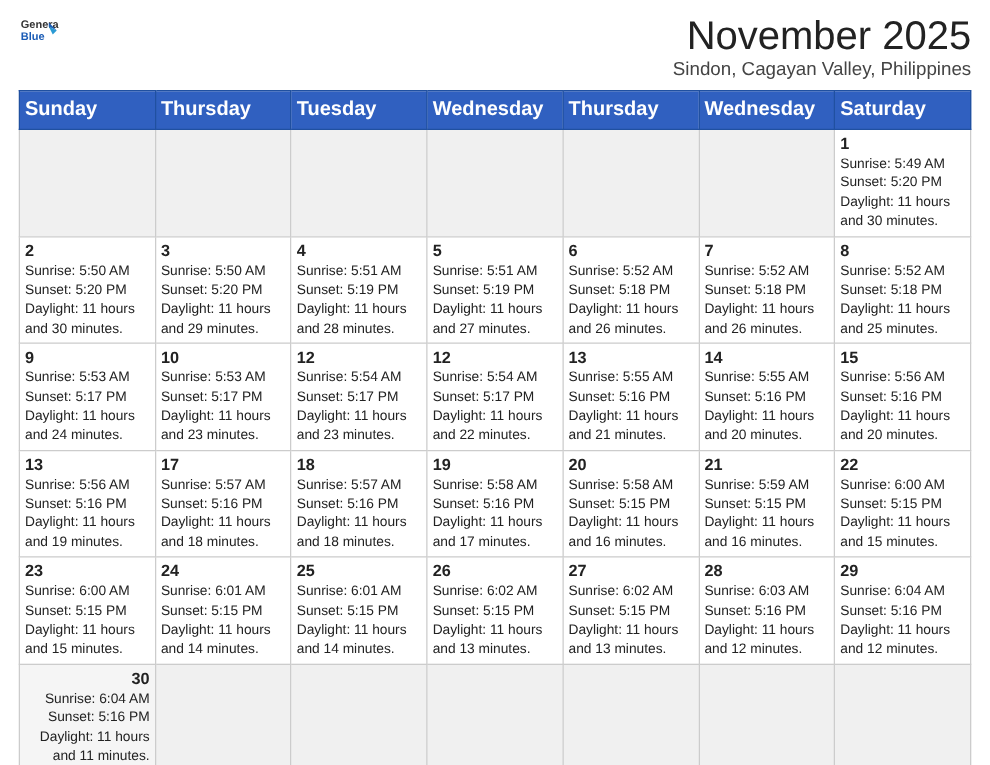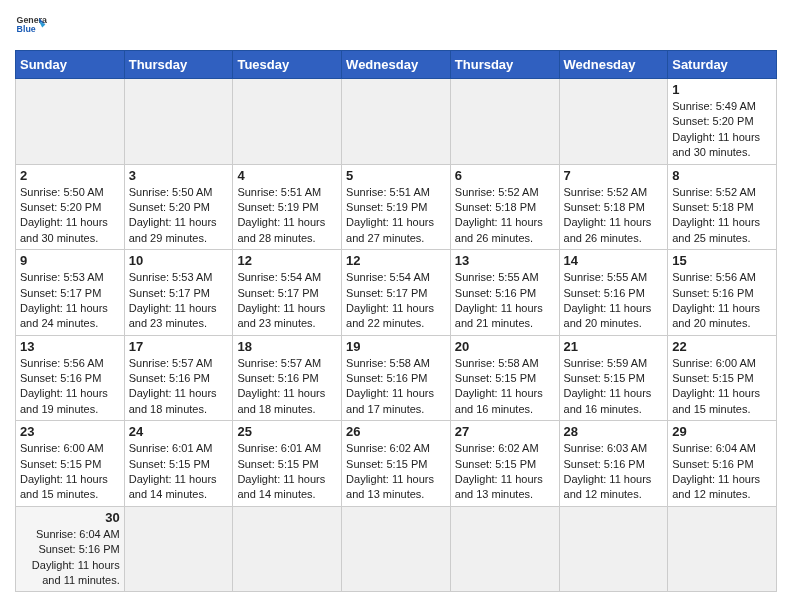--- a/index.html
+++ b/index.html
@@ -38,21 +38,21 @@
       color: #444;
     }
     .calendar-table {
       width: 100%;
       border-collapse: collapse;
       border: 1px solid #ccc;
     }
     .calendar-table th {
       background-color: #3060c0;
       color: #fff;
-      font-size: 13px;
+      font-size: 16px;
       font-weight: bold;
       padding: 6px 4px;
       text-align: left;
       border: 1px solid #2050a0;
       margin-top: 41px;
     }
     .calendar-table td {
       vertical-align: top;
       font-size: 10px;
       color: #222;
@@ -90,20 +90,24 @@
 <div>
   <div class="header-section">
     <div class="logo">
       <svg class="logo-icon" viewBox="0 0 40 40">
         <text x="2" y="16" font-size="11" font-family="Arial" font-weight="bold" fill="#333">General</text>
         <text x="2" y="28" font-size="11" font-family="Arial" font-weight="bold" fill="#1a5bb5">Blue</text>
         <polygon points="30,10 38,18 30,14" fill="#1a5bb5"></polygon>
         <polygon points="30,14 38,18 34,22" fill="#2a9ad4"></polygon>
       </svg>
     </div>
+    <div class="title-section">
+      <div class="month-title">November 2025</div>
+      <div class="location-title">Sindon, Cagayan Valley, Philippines</div>
+    </div>
   </div>
 
   <table class="calendar-table">
     <thead>
       <tr>
       <th>Sunday</th>
           <th>Thursday</th>
           <th>Tuesday</th>
           <th>Wednesday</th>
           <th>Thursday</th>

